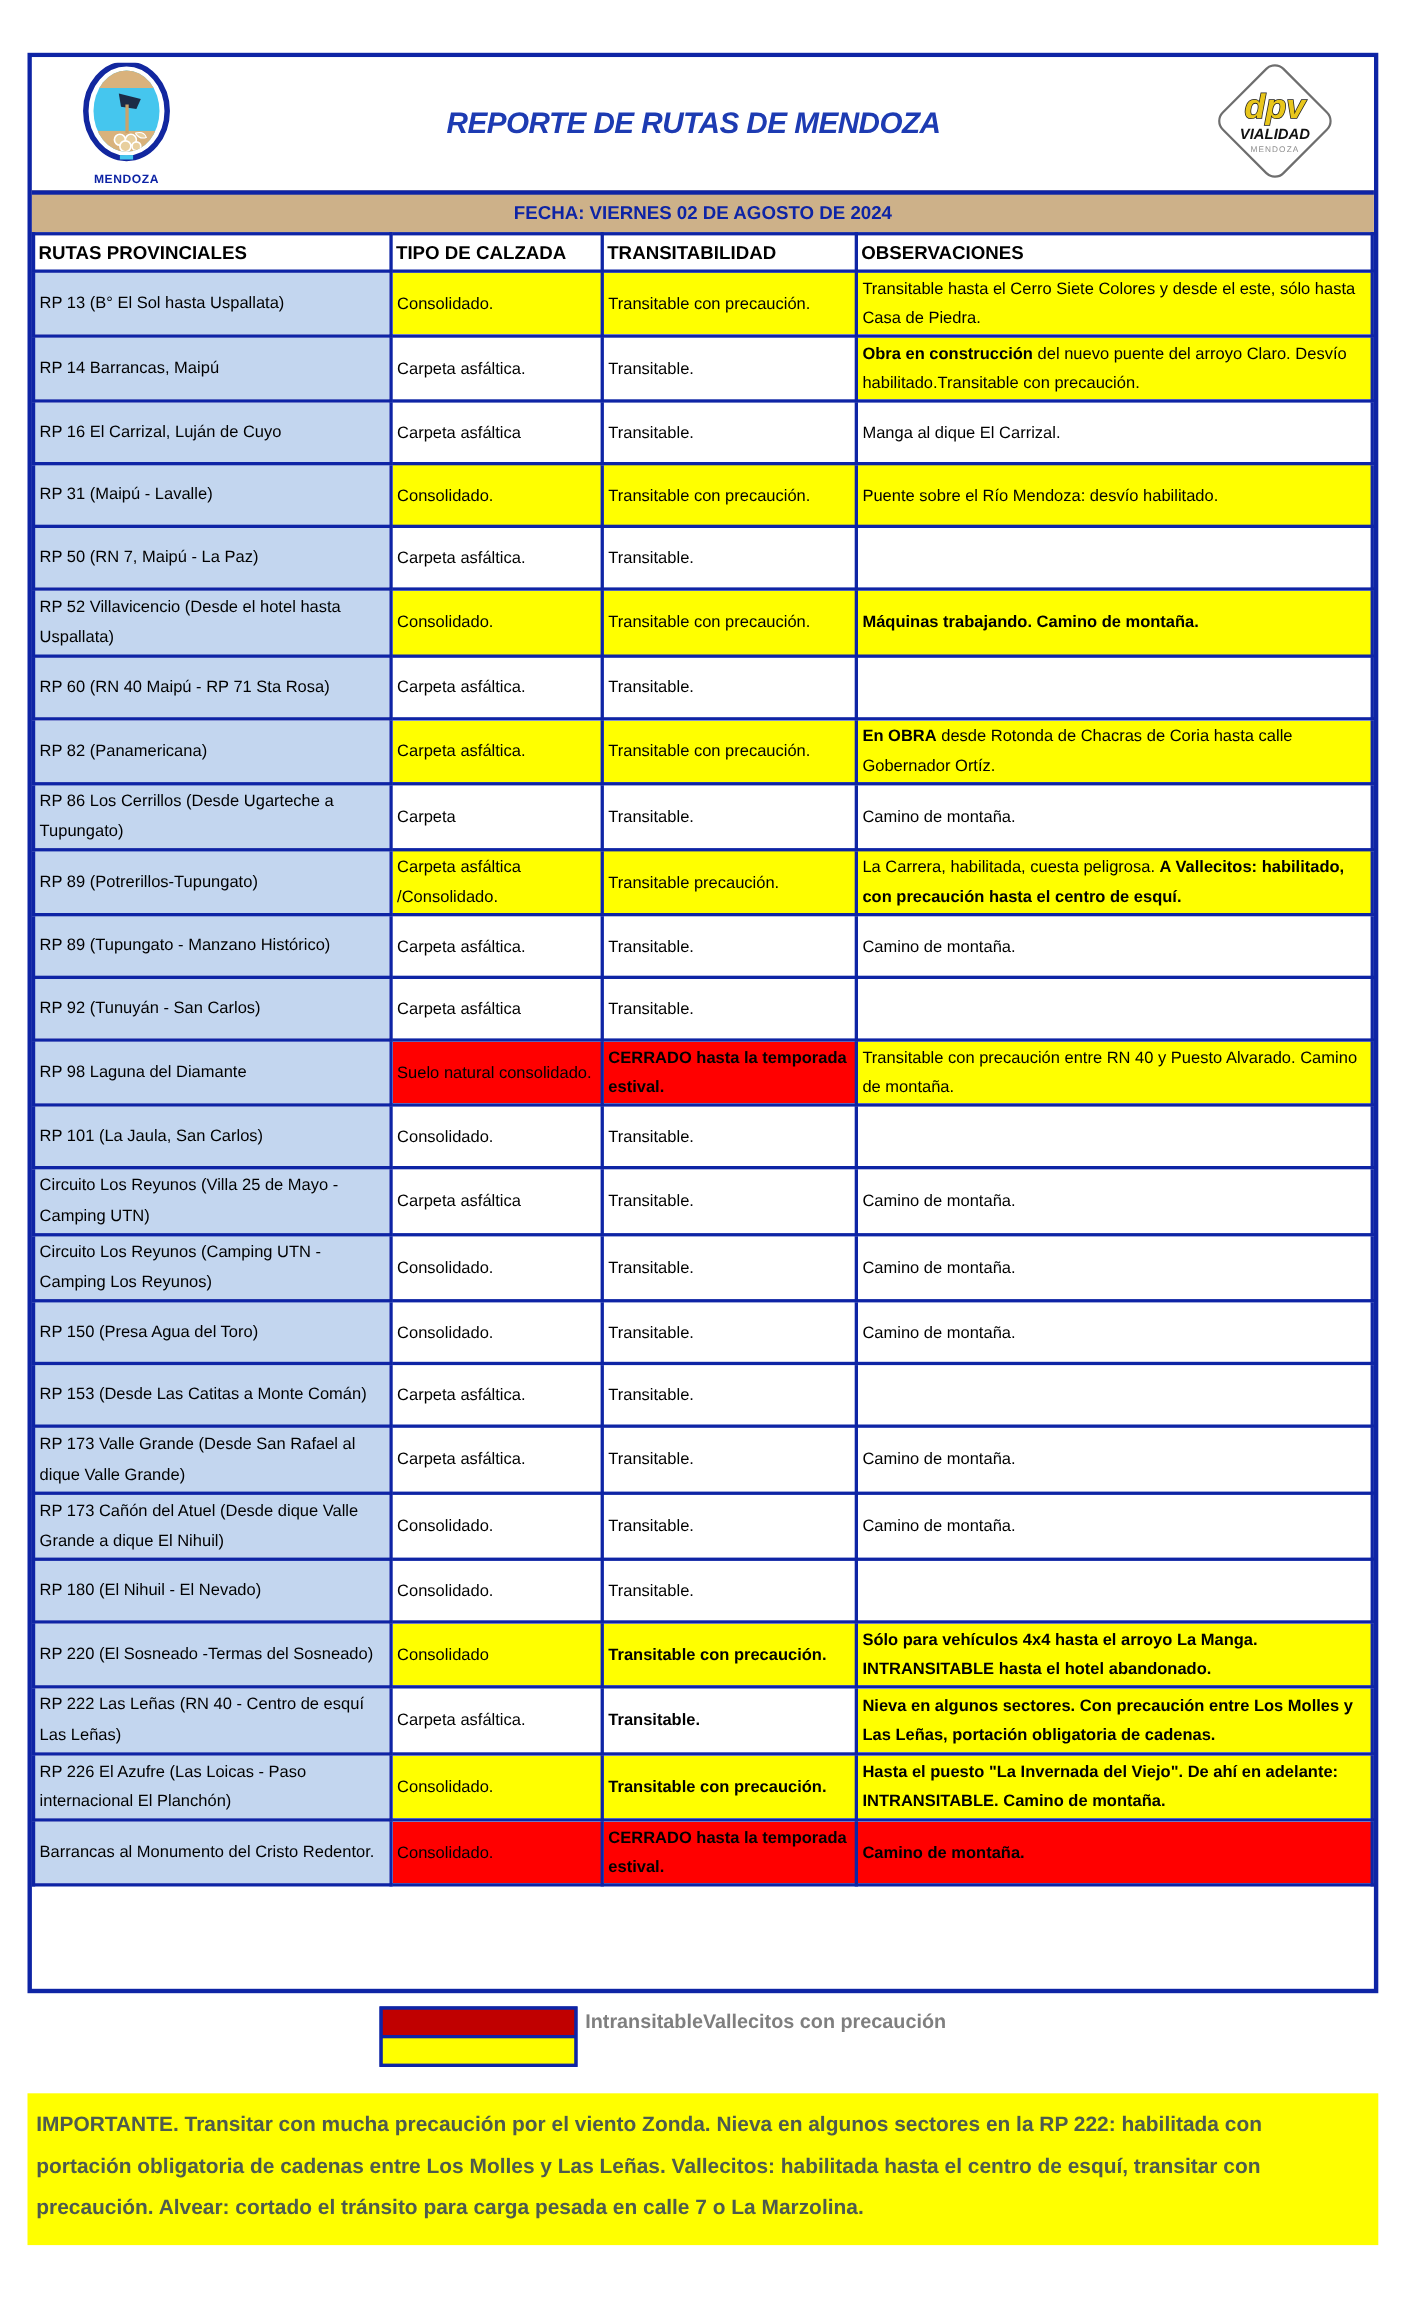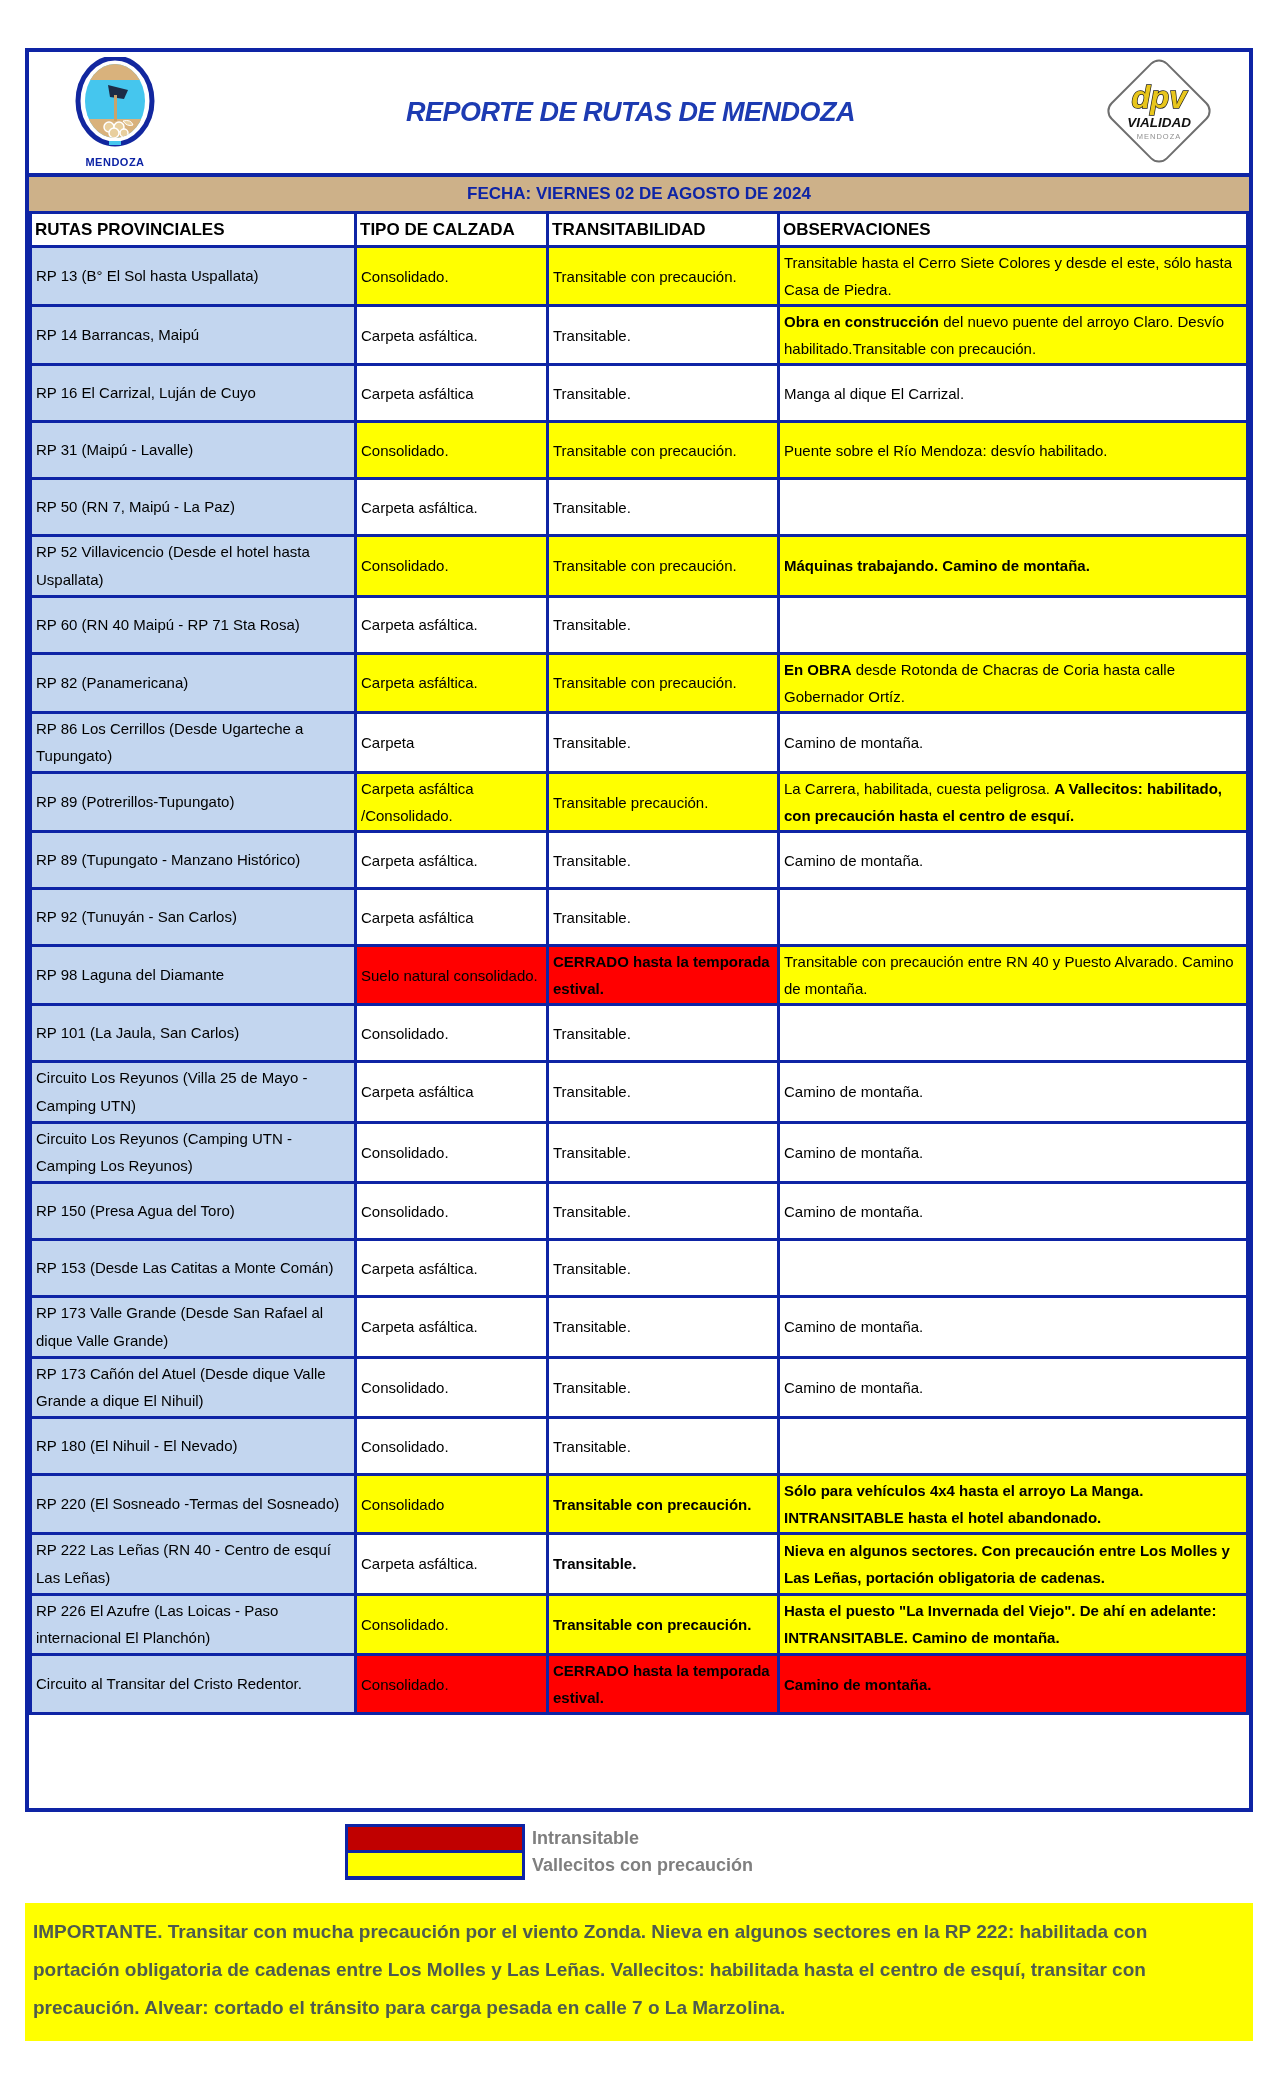--- a/index.html
+++ b/index.html
@@ -49,21 +49,21 @@
   td.bg-yellow{background:var(--yellow);}
   td.bg-red{background:var(--red);}
   .bold{font-weight:bold;}
   
   .legend{position:absolute;left:345px;top:1824px;display:flex;}
   .legend-swatches{
     width:180px;border:3px solid var(--navy);background:var(--navy);
     display:flex;flex-direction:column;gap:3px;
   }
   .legend-swatch{height:23px;}
-  .legend-labels{margin-left:7px;display:flex;flex-direction:column;justify-content:space-between;padding:1px 0;}
+  .legend-labels{margin-left:7px;display:flex;flex-direction:row;justify-content:space-between;padding:1px 0;}
   .legend-label{
     font-size:18px;font-weight:bold;color:var(--legend-label-gray);line-height:27px;white-space:nowrap;
   }
   
   .notice{
     position:absolute;left:25px;top:1903px;width:1228px;min-height:126px;
     background:var(--yellow);color:var(--notice-text);
     font-size:19px;font-weight:bold;line-height:2.0;
     padding:10px 42px 14px 8px;
   }
@@ -267,21 +267,21 @@
           <td class="bg-none bold">Transitable.</td>
           <td class="bg-yellow"><span class="bold">Nieva en algunos sectores. Con precaución entre Los Molles y Las Leñas, portación obligatoria de cadenas.</span></td>
         </tr>
         <tr>
           <td class="route">RP 226 El Azufre (Las Loicas - Paso internacional El Planchón)</td>
           <td class="bg-yellow">Consolidado.</td>
           <td class="bg-yellow bold">Transitable con precaución.</td>
           <td class="bg-yellow"><span class="bold">Hasta el puesto "La Invernada del Viejo". De ahí en adelante: INTRANSITABLE. Camino de montaña.</span></td>
         </tr>
         <tr>
-          <td class="route">Circuito al Transitar del Cristo Redentor.</td>
+          <td class="route">Barrancas al Monumento del Cristo Redentor.</td>
           <td class="bg-red">Consolidado.</td>
           <td class="bg-red bold">CERRADO hasta la temporada estival.</td>
           <td class="bg-red"><span class="bold">Camino de montaña.</span></td>
         </tr>
       </tbody>
   </table>
 </div>
 
 <div class="legend">
   <div class="legend-swatches">

